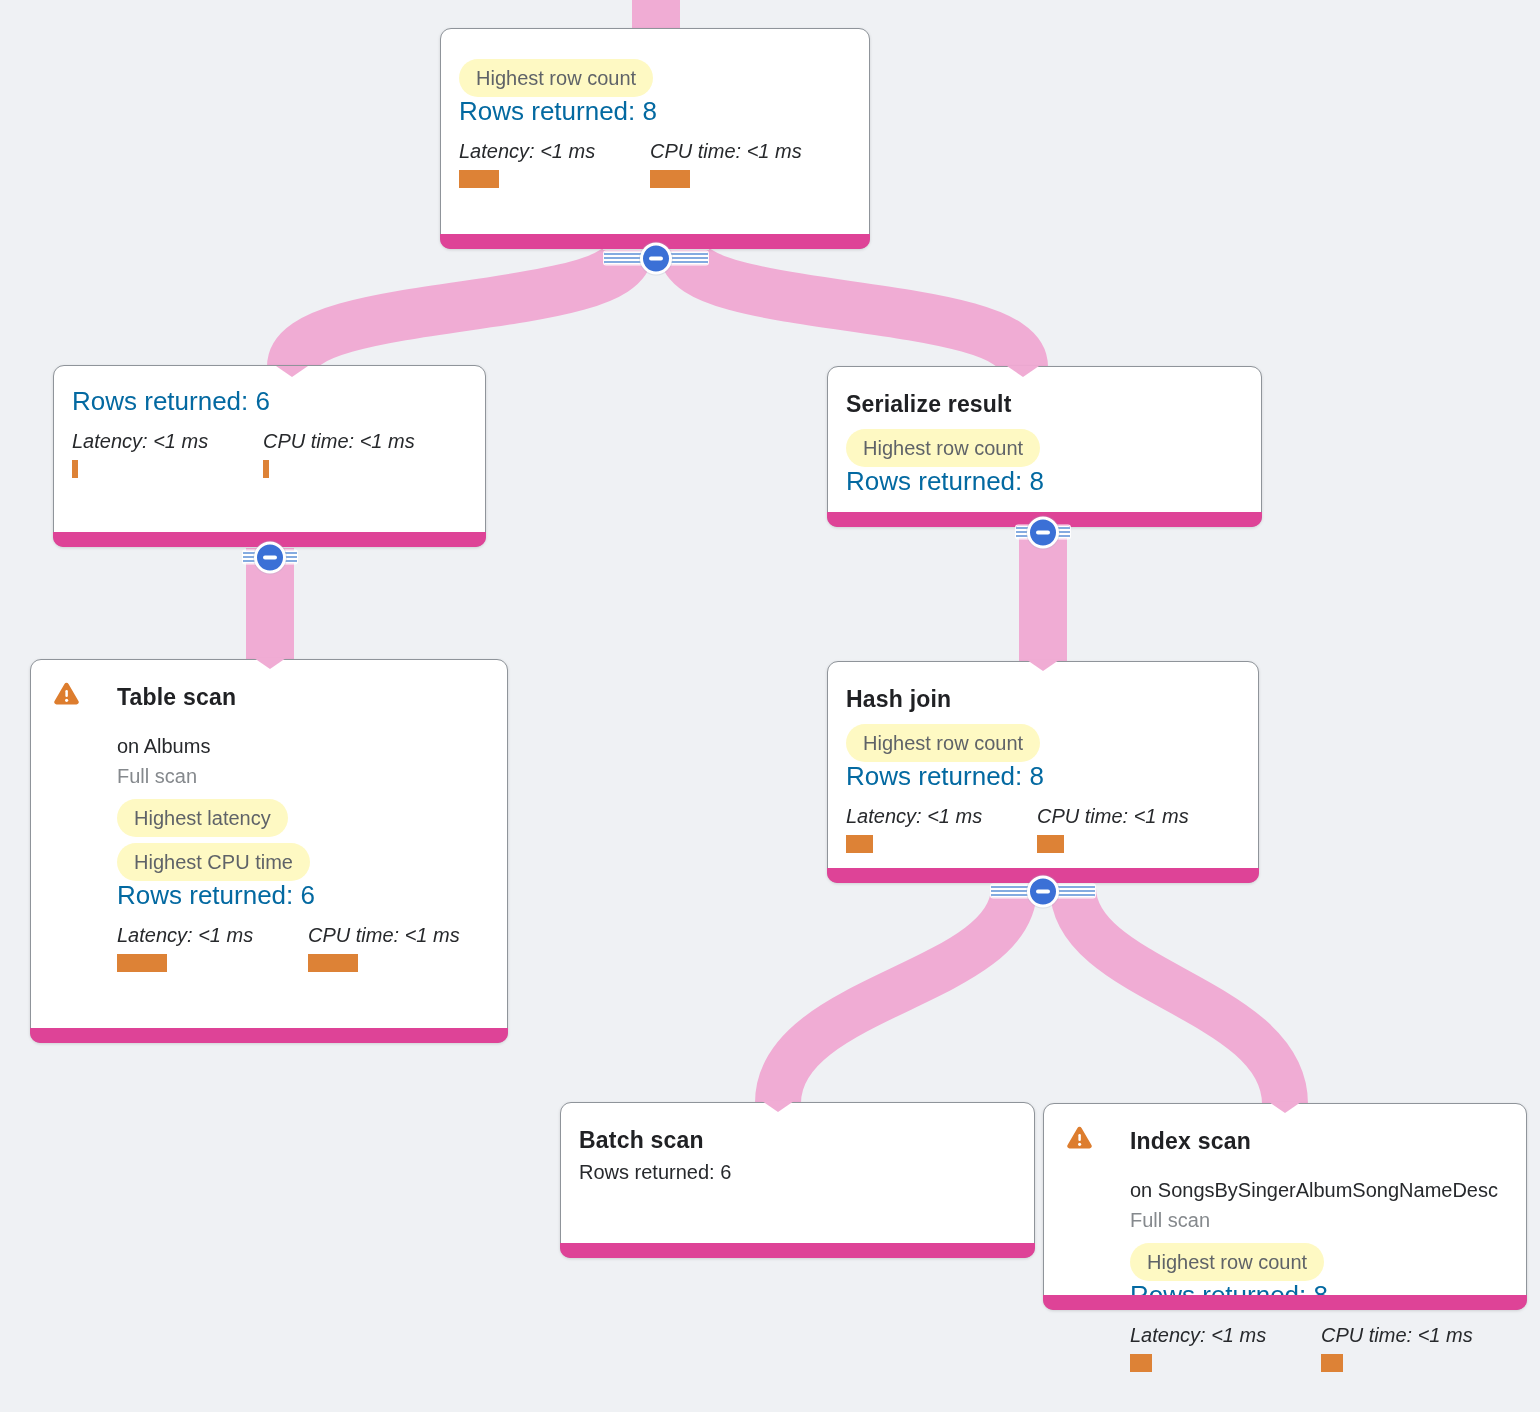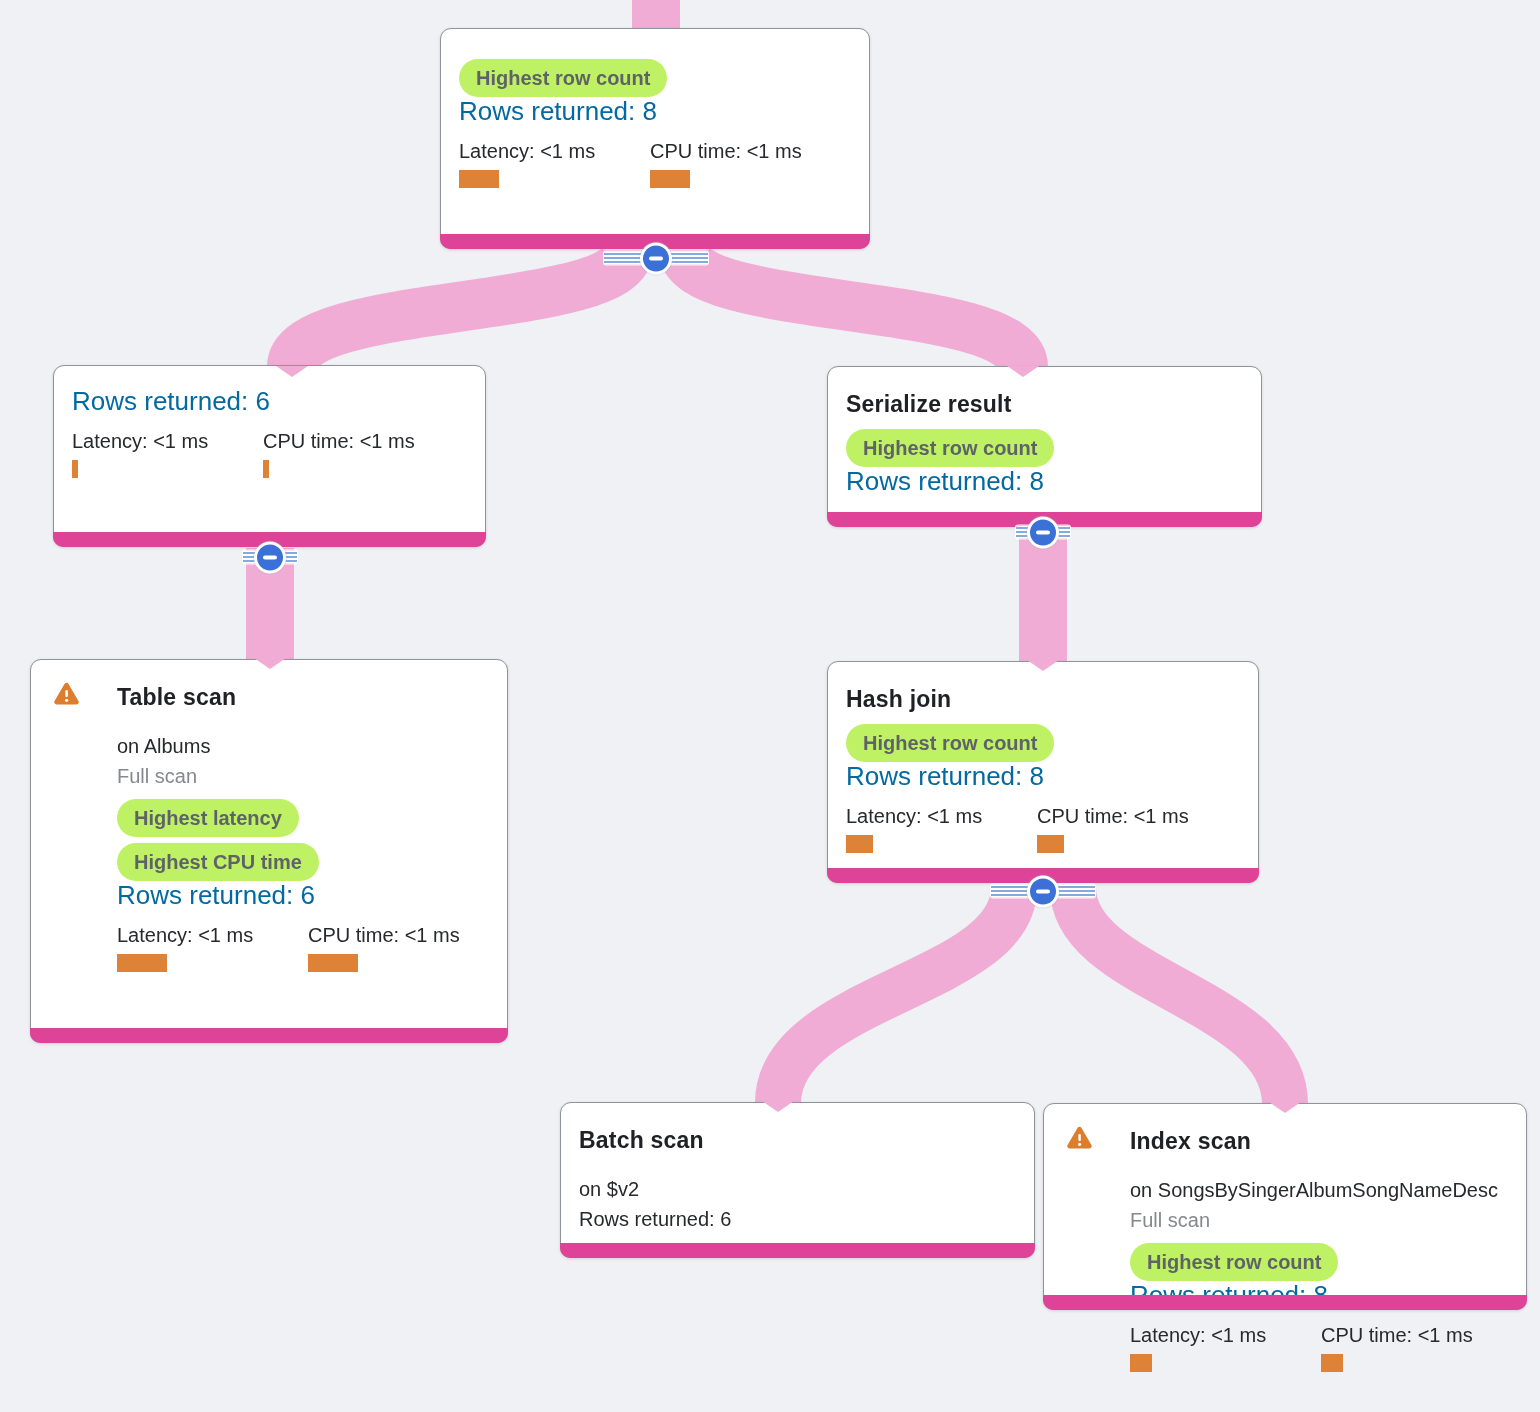--- a/index.html
+++ b/index.html
@@ -26,27 +26,27 @@
   .card-inner{padding:21px 18px 0 18px;display:flex;align-items:flex-start;}
   .warn-col{width:64px;flex:0 0 64px;padding-top:1px;padding-left:4px;}
   .content{flex:1;min-width:0;}
   .title{
     font-size:23px;line-height:32px;font-weight:600;color:#202124;letter-spacing:.2px;
   }
   .on-line{font-size:20px;line-height:28px;color:#27292c;margin-top:19px;}
   .scan-type{font-size:20px;line-height:28px;color:#85898d;margin-top:2px;}
   .badges{display:flex;flex-direction:column;align-items:flex-start;gap:6px;margin-top:9px;}
   .badge{
-    display:inline-block;background:#bef264;color:#5f6368;
-    font-size:20px;font-weight:700;line-height:24px;
+    display:inline-block;background:#fef9c3;color:#5f6368;
+    font-size:20px;font-weight:400;line-height:24px;
     padding:7px 17px;border-radius:20px;white-space:nowrap;
   }
   .meta{font-size:26px;line-height:28px;color:#0369a1;}
   .metrics{display:flex;margin-top:13px;}
-  .metric{width:191px;flex:0 0 191px;}
+  .metric{width:191px;flex:0 0 191px;font-style:italic;}
   .metric-label{font-size:20px;line-height:26px;color:#27292c;white-space:nowrap;}
   .bar{height:18px;background:#dd8236;margin-top:6px;}
 
   .collapse{
     position:absolute;z-index:5;transform:translate(-50%,-50%);
     display:flex;align-items:center;justify-content:center;cursor:pointer;
   }
   .hatch{
     height:13px;border-radius:2px;
     background:repeating-linear-gradient(to bottom,#ffffff 0px,#ffffff 2px,#84abe0 2px,#84abe0 4px);
@@ -186,21 +186,20 @@
         </div>
       </div>
     </div>
     <div class="bottom-bar"></div>
   </div>
 
   <div class="card" style="left:560px;top:1102px;width:475px;height:156px">
     <div class="card-inner">
       <div class="content">
         <div class="title">Batch scan</div>
-        <div class="on-line">on $v2</div>
         <div class="on-line" style="margin-top:2px">Rows returned: 6</div>
       </div>
     </div>
     <div class="bottom-bar"></div>
   </div>
 
   <div class="card" style="left:1043px;top:1103px;width:484px;height:207px">
     <div class="card-inner">
       <div class="warn-col">
         <svg class="warn-icon" width="27" height="25" viewBox="0 0 24 22">

